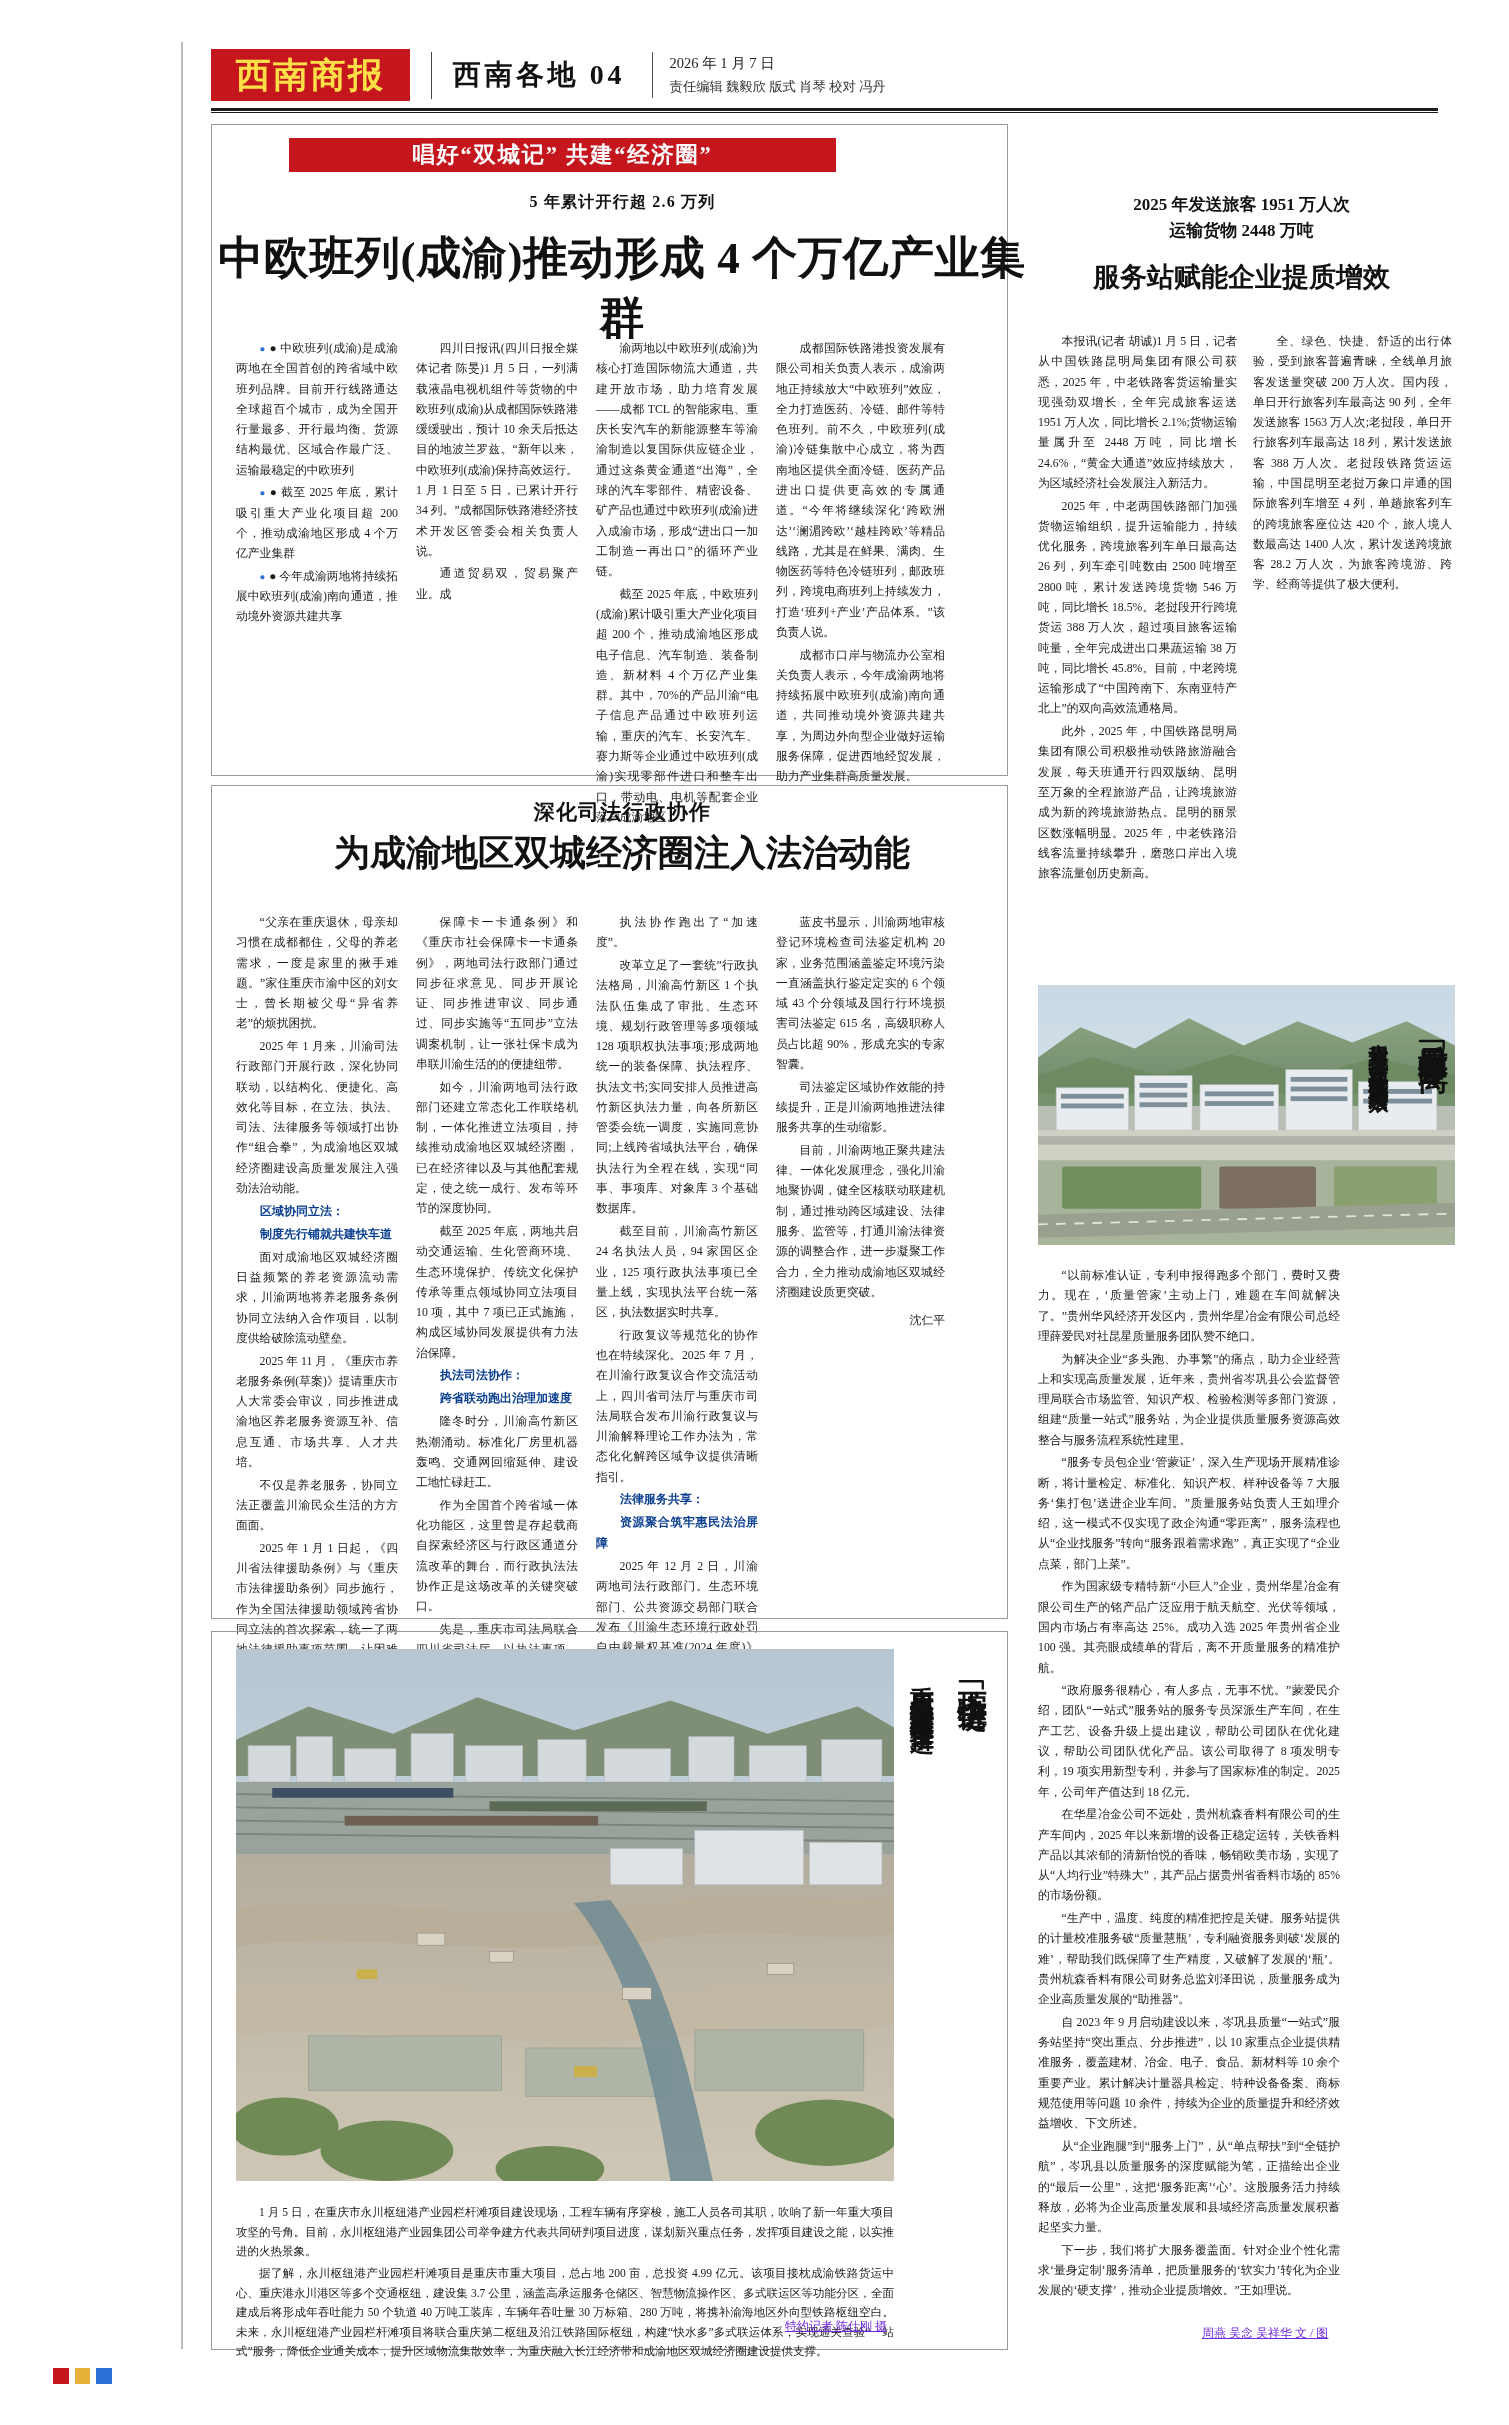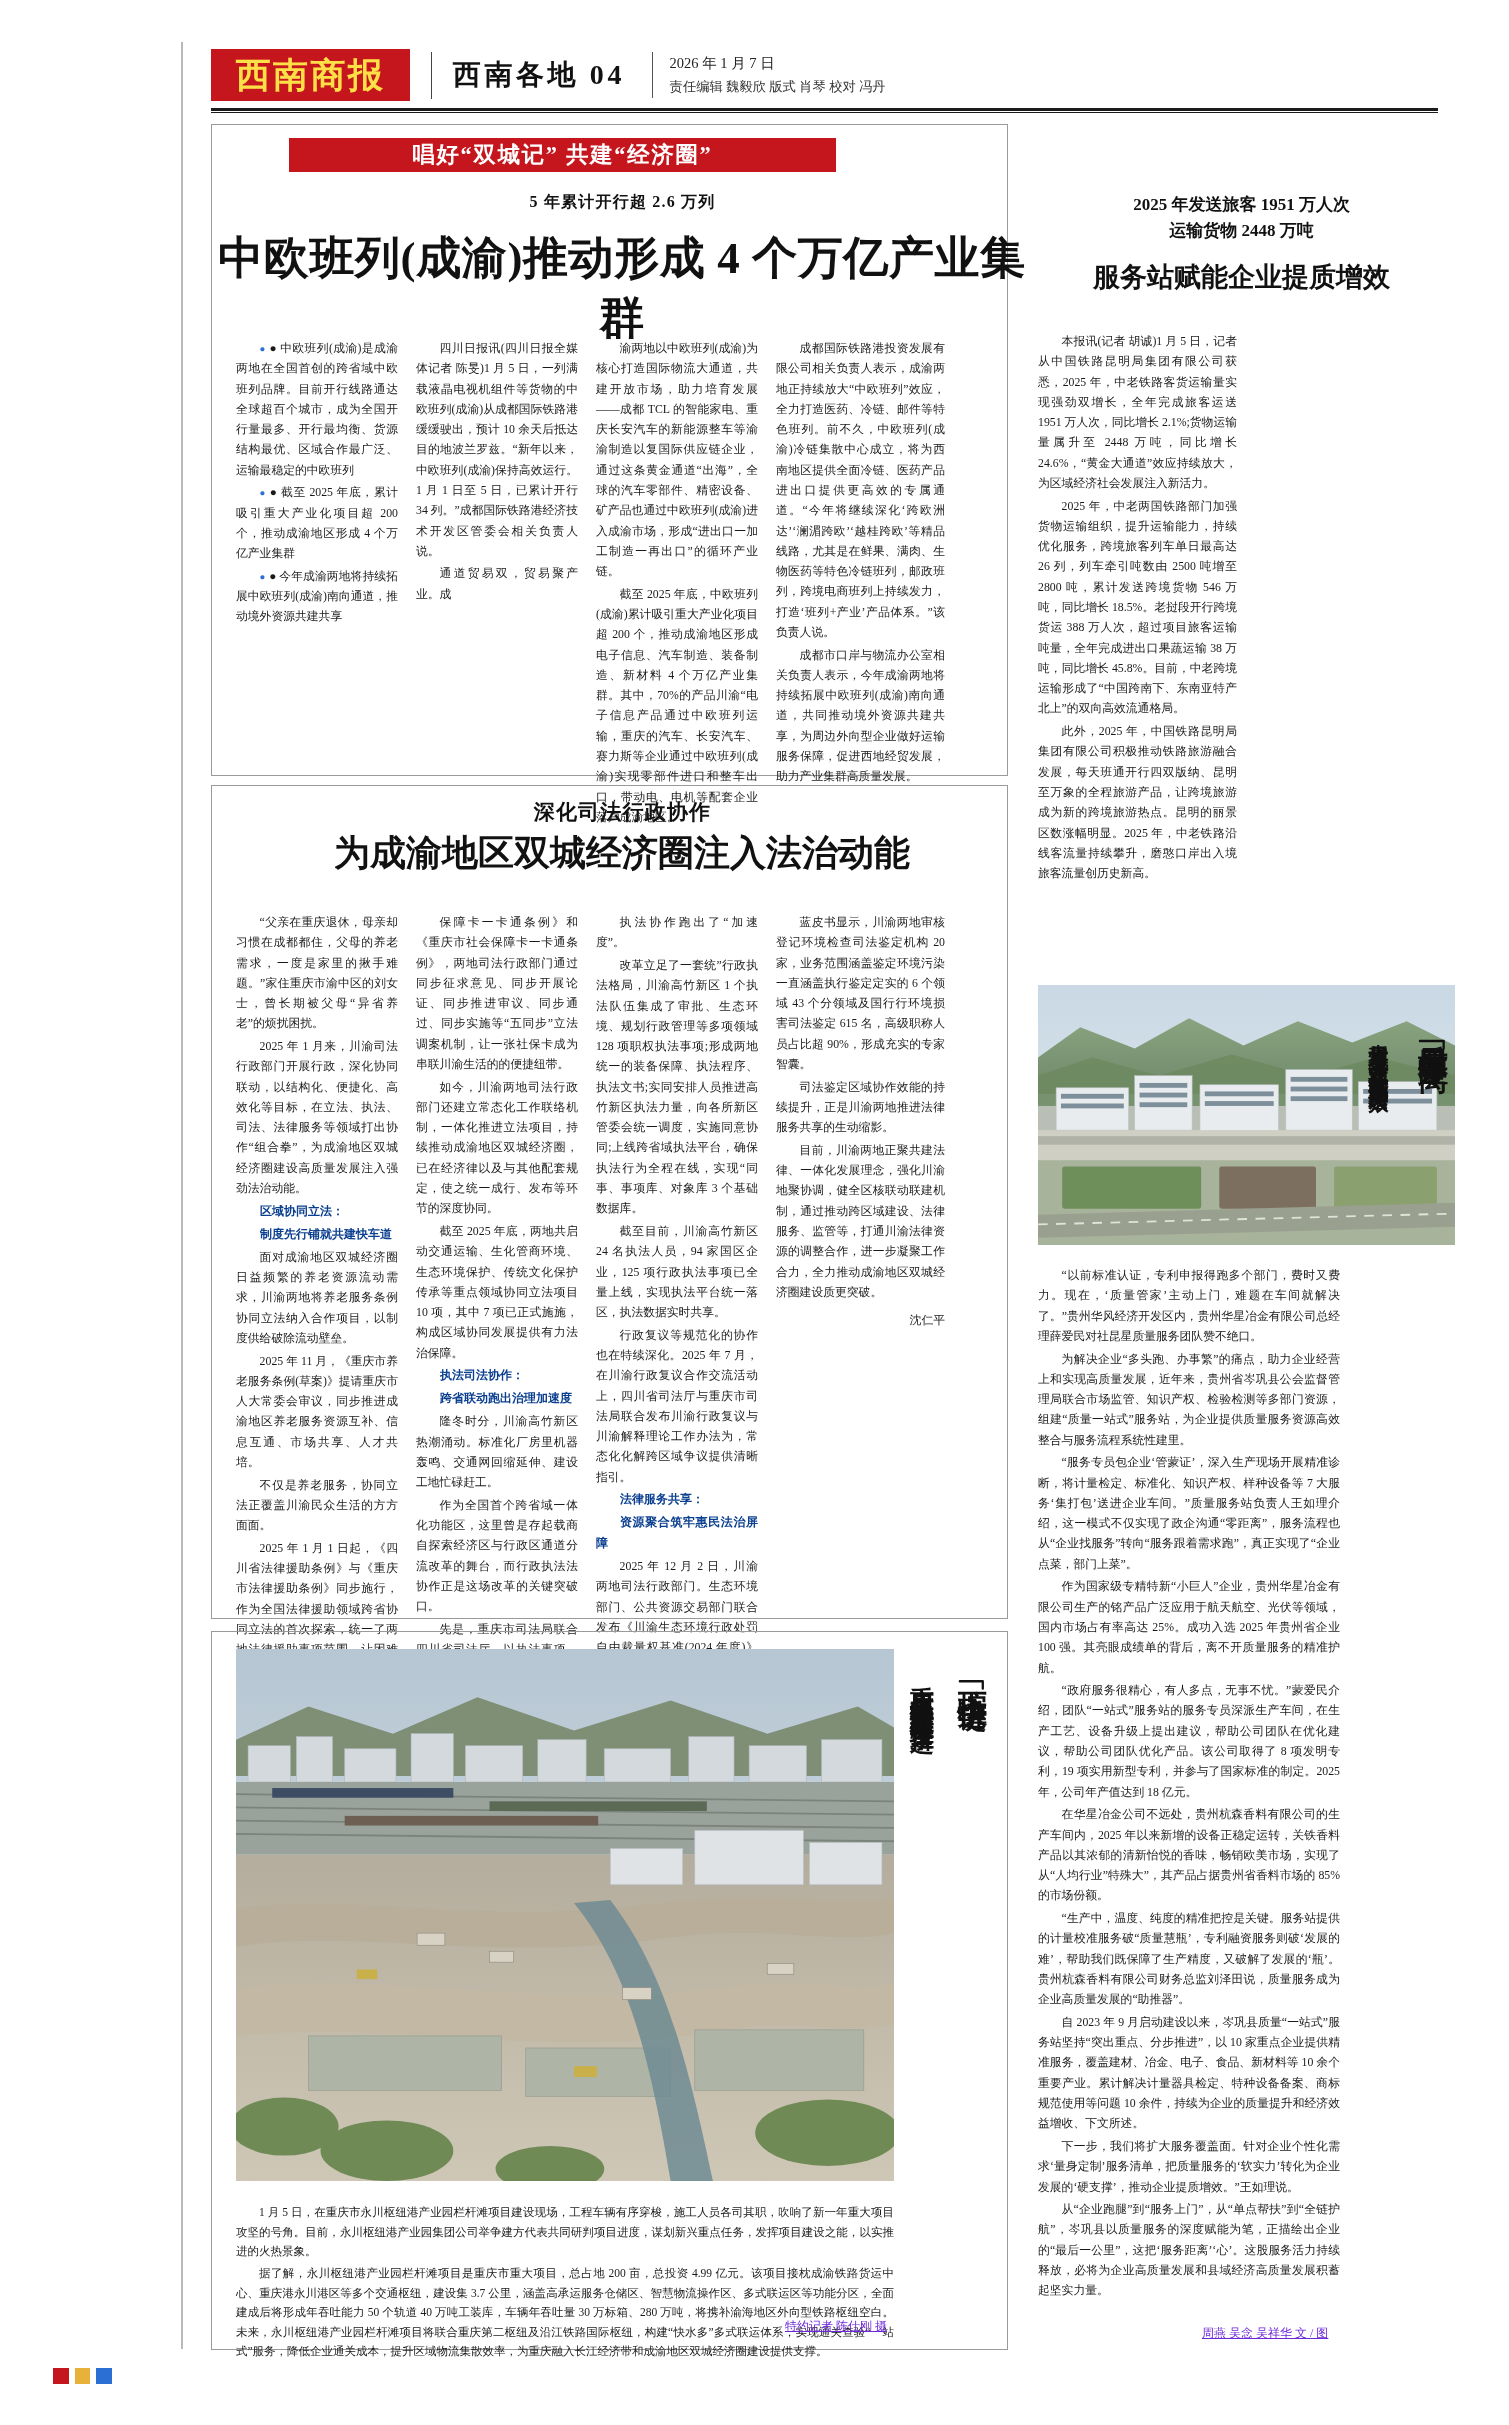--- a/index.html
+++ b/index.html
@@ -344,20 +344,23 @@
   <div class="frame" style="top:175px;left:1021px;width:441px;height:809px;border:none;"></div>
 
   <div class="c-sub" style="white-space:pre-line;">2025 年发送旅客 1951 万人次
 运输货物 2448 万吨</div>
   <div class="c-head">服务站赋能企业提质增效</div>
 
   <div class="col" style="top:331px;left:1038px;width:199px;">
     <p>本报讯(记者 胡诚)1 月 5 日，记者从中国铁路昆明局集团有限公司获悉，2025 年，中老铁路客货运输量实现强劲双增长，全年完成旅客运送 1951 万人次，同比增长 2.1%;货物运输量属升至 2448 万吨，同比增长 24.6%，“黄金大通道”效应持续放大，为区域经济社会发展注入新活力。</p>
     <p>2025 年，中老两国铁路部门加强货物运输组织，提升运输能力，持续优化服务，跨境旅客列车单日最高达 26 列，列车牵引吨数由 2500 吨增至 2800 吨，累计发送跨境货物 546 万吨，同比增长 18.5%。老挝段开行跨境货运 388 万人次，超过项目旅客运输吨量，全年完成进出口果蔬运输 38 万吨，同比增长 45.8%。目前，中老跨境运输形成了“中国跨南下、东南亚特产北上”的双向高效流通格局。</p>
     <p>此外，2025 年，中国铁路昆明局集团有限公司积极推动铁路旅游融合发展，每天班通开行四双版纳、昆明至万象的全程旅游产品，让跨境旅游成为新的跨境旅游热点。昆明的丽景区数涨幅明显。2025 年，中老铁路沿线客流量持续攀升，磨憨口岸出入境旅客流量创历史新高。</p>
+  </div>
+  <div class="col" style="top:331px;left:1253px;width:199px;">
+    <p>全、绿色、快捷、舒适的出行体验，受到旅客普遍青睐，全线单月旅客发送量突破 200 万人次。国内段，单日开行旅客列车最高达 90 列，全年发送旅客 1563 万人次;老挝段，单日开行旅客列车最高达 18 列，累计发送旅客 388 万人次。老挝段铁路货运运输，中国昆明至老挝万象口岸通的国际旅客列车增至 4 列，单趟旅客列车的跨境旅客座位达 420 个，旅人境人数最高达 1400 人次，累计发送跨境旅客 28.2 万人次，为旅客跨境游、跨学、经商等提供了极大便利。</p>
   </div>
 
   <div class="photo" style="top:985px;left:1038px;width:417px;height:260px;">
     <svg width="417" height="260" viewBox="0 0 690 430" preserveAspectRatio="none">
       <defs>
         <linearGradient id="gsky" x1="0" y1="0" x2="0" y2="1">
           <stop offset="0%" stop-color="#c9d8e4"></stop>
             <stop offset="100%" stop-color="#e6eef2"></stop>
         </linearGradient>
         <linearGradient id="ghill" x1="0" y1="0" x2="0" y2="1">
@@ -410,22 +413,22 @@
 
   <div class="col" style="top:1265px;left:1038px;width:302px;">
     <p>“以前标准认证，专利申报得跑多个部门，费时又费力。现在，‘质量管家’主动上门，难题在车间就解决了。”贵州华风经济开发区内，贵州华星冶金有限公司总经理薛爱民对社昆星质量服务团队赞不绝口。</p>
     <p>为解决企业“多头跑、办事繁”的痛点，助力企业经营上和实现高质量发展，近年来，贵州省岑巩县公会监督管理局联合市场监管、知识产权、检验检测等多部门资源，组建“质量一站式”服务站，为企业提供质量服务资源高效整合与服务流程系统性建里。</p>
     <p>“服务专员包企业‘管蒙证’，深入生产现场开展精准诊断，将计量检定、标准化、知识产权、样种设备等 7 大服务‘集打包’送进企业车间。”质量服务站负责人王如理介绍，这一模式不仅实现了政企沟通“零距离”，服务流程也从“企业找服务”转向“服务跟着需求跑”，真正实现了“企业点菜，部门上菜”。</p>
     <p>作为国家级专精特新“小巨人”企业，贵州华星冶金有限公司生产的铭产品广泛应用于航天航空、光伏等领域，国内市场占有率高达 25%。成功入选 2025 年贵州省企业 100 强。其亮眼成绩单的背后，离不开质量服务的精准护航。</p>
     <p>“政府服务很精心，有人多点，无事不忧。”蒙爱民介绍，团队“一站式”服务站的服务专员深派生产车间，在生产工艺、设备升级上提出建议，帮助公司团队在优化建议，帮助公司团队优化产品。该公司取得了 8 项发明专利，19 项实用新型专利，并参与了国家标准的制定。2025 年，公司年产值达到 18 亿元。</p>
     <p>在华星冶金公司不远处，贵州杭森香料有限公司的生产车间内，2025 年以来新增的设备正稳定运转，关铁香料产品以其浓郁的清新怡悦的香味，畅销欧美市场，实现了从“人均行业”特殊大”，其产品占据贵州省香料市场的 85%的市场份额。</p>
     <p>“生产中，温度、纯度的精准把控是关键。服务站提供的计量校准服务破“质量慧瓶’，专利融资服务则破‘发展的难’，帮助我们既保障了生产精度，又破解了发展的‘瓶’。贵州杭森香料有限公司财务总监刘泽田说，质量服务成为企业高质量发展的“助推器”。</p>
     <p>自 2023 年 9 月启动建设以来，岑巩县质量“一站式”服务站坚持“突出重点、分步推进”，以 10 家重点企业提供精准服务，覆盖建材、冶金、电子、食品、新材料等 10 余个重要产业。累计解决计量器具检定、特种设备备案、商标规范使用等问题 10 余件，持续为企业的质量提升和经济效益增收、下文所述。</p>
+    <p>从“企业跑腿”到“服务上门”，从“单点帮扶”到“全链护航”，岑巩县以质量服务的深度赋能为笔，正描绘出企业的“最后一公里”，这把‘服务距离’‘心’。这股服务活力持续释放，必将为企业高质量发展和县域经济高质量发展积蓄起坚实力量。</p>
     <p>下一步，我们将扩大服务覆盖面。针对企业个性化需求‘量身定制’服务清单，把质量服务的‘软实力’转化为企业发展的‘硬支撑’，推动企业提质增效。”王如理说。</p>
-    <p>从“企业跑腿”到“服务上门”，从“单点帮扶”到“全链护航”，岑巩县以质量服务的深度赋能为笔，正描绘出企业的“最后一公里”，这把‘服务距离’‘心’。这股服务活力持续释放，必将为企业高质量发展和县域经济高质量发展积蓄起坚实力量。</p>
   </div>
 
   <div class="byline" style="top:2325px;left:1202px;">周燕 吴念 吴祥华 文 / 图</div>
 
   <div class="frame" style="top:1631px;left:211px;width:797px;height:719px;"></div>
 
   <div class="photo" style="top:1649px;left:236px;width:658px;height:532px;">
     <svg width="658" height="532" viewBox="0 0 1090 880" preserveAspectRatio="none">
       <defs>
         <linearGradient id="ysky" x1="0" y1="0" x2="0" y2="1">

